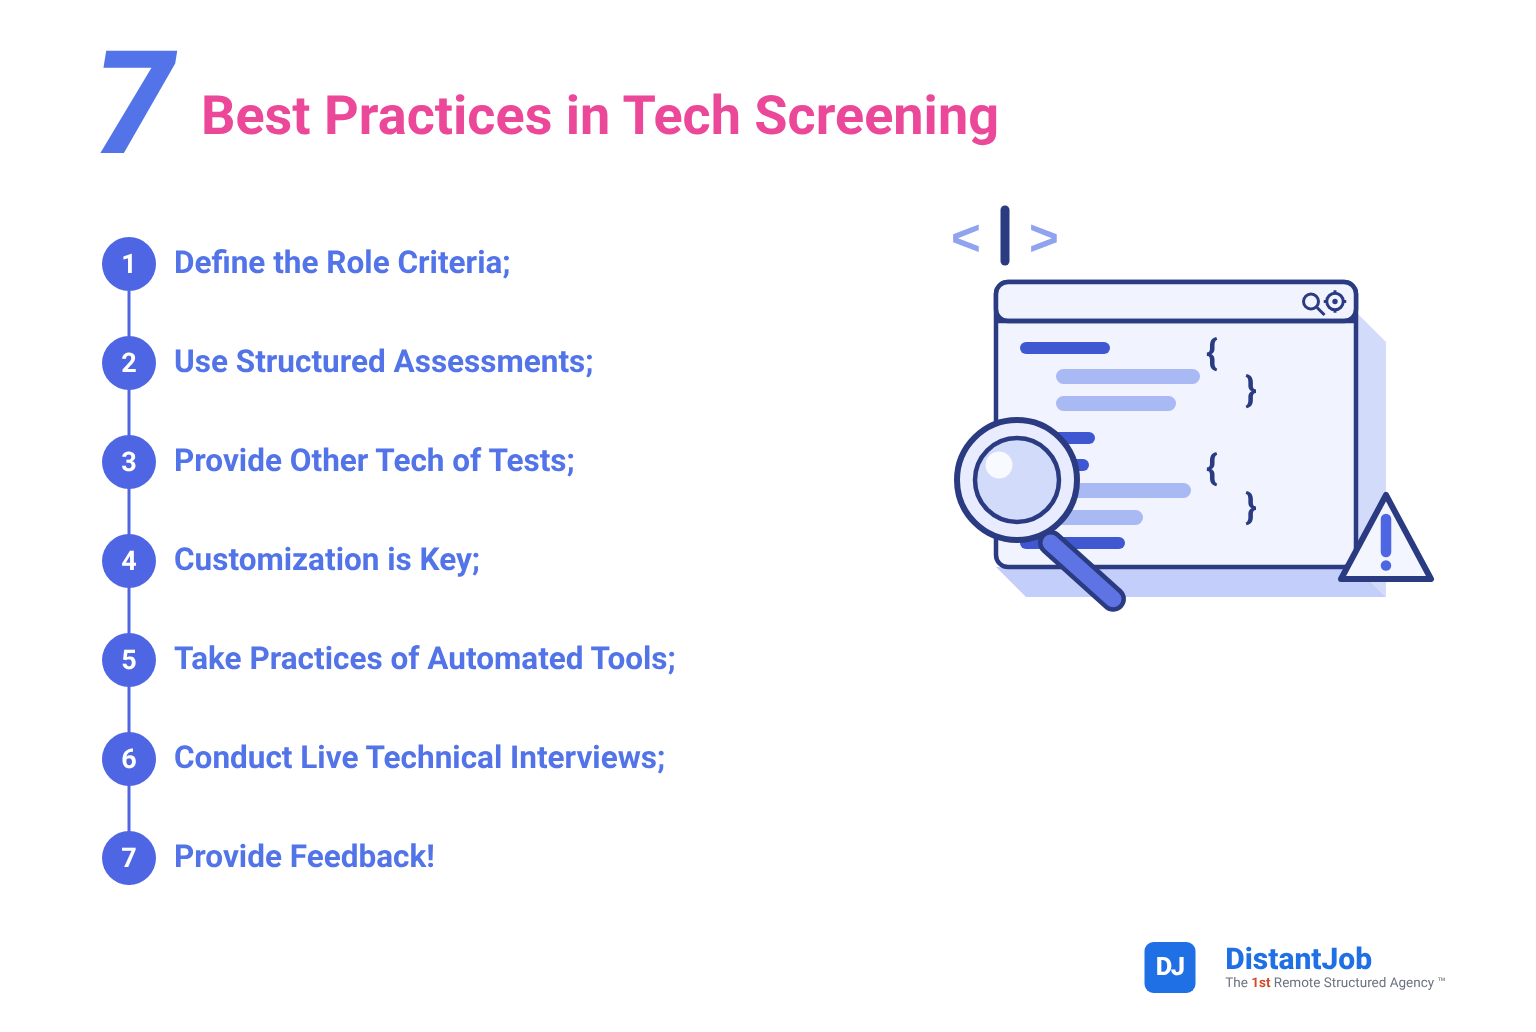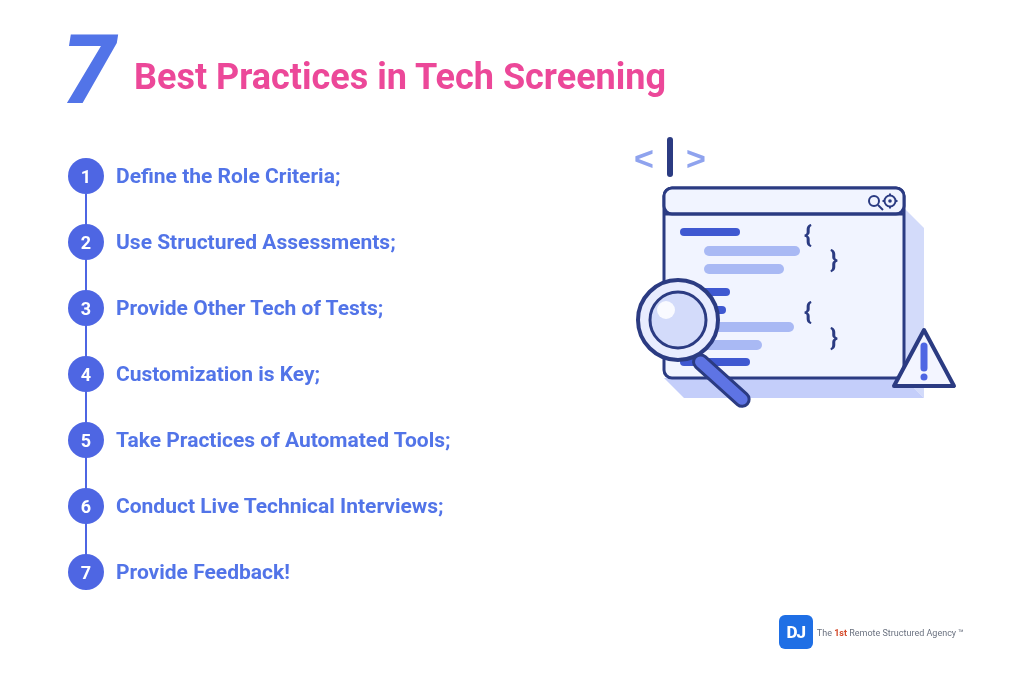--- a/index.html
+++ b/index.html
@@ -95,24 +95,24 @@
     right: 60px;
     top: 130px;
     width: 370px;
     height: 320px;
   }
 
   
   .brand {
     position: absolute;
     right: 60px;
-    bottom: 39px;
+    bottom: 26px;
     display: flex;
     align-items: center;
-    gap: 4px;
+    gap: 20px;
   }
   .brand-mark {
     width: 34px;
     height: 34px;
     background: #1F6FE5;
     border-radius: 6px;
     display: flex;
     align-items: center;
     justify-content: center;
     color: #fff;
@@ -233,19 +233,20 @@
         <polygon points="30,0 60,56 0,56" fill="#F3F5FF" stroke="#2B3B82" stroke-width="4" stroke-linejoin="round"></polygon>
         <line x1="30" y1="16" x2="30" y2="38" stroke="#4E66E3" stroke-width="7" stroke-linecap="round"></line>
         <circle cx="30" cy="47" r="3.5" fill="#4E66E3"></circle>
       </g>
     </svg>
   </div>
 
   <div class="brand">
     <div class="brand-mark">DJ</div>
     <div class="brand-txt">
+      <div class="brand-name">DistantJob</div>
       <div class="brand-tag">
         <span>The </span><span class="first">1st</span><span> Remote Structured Agency ™</span>
       </div>
     </div>
   </div>
 
 </div>
 
 </body></html>

